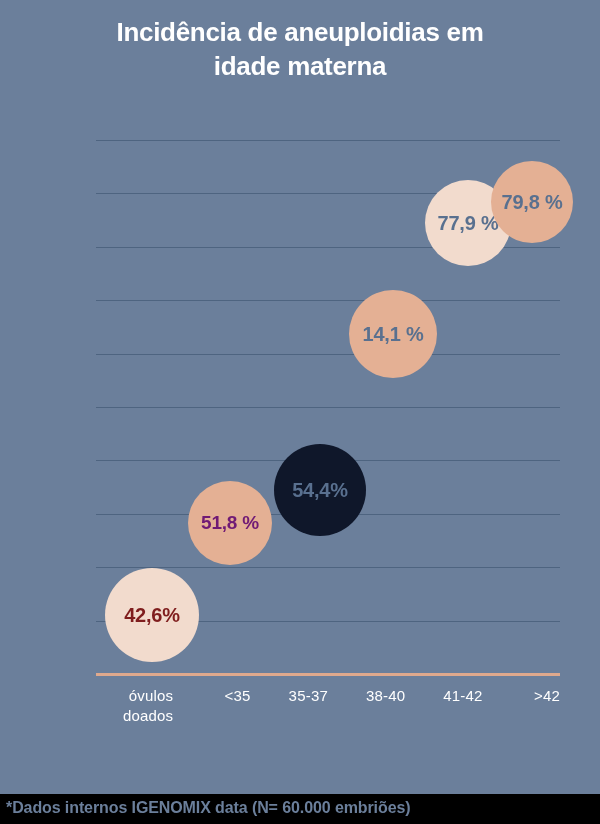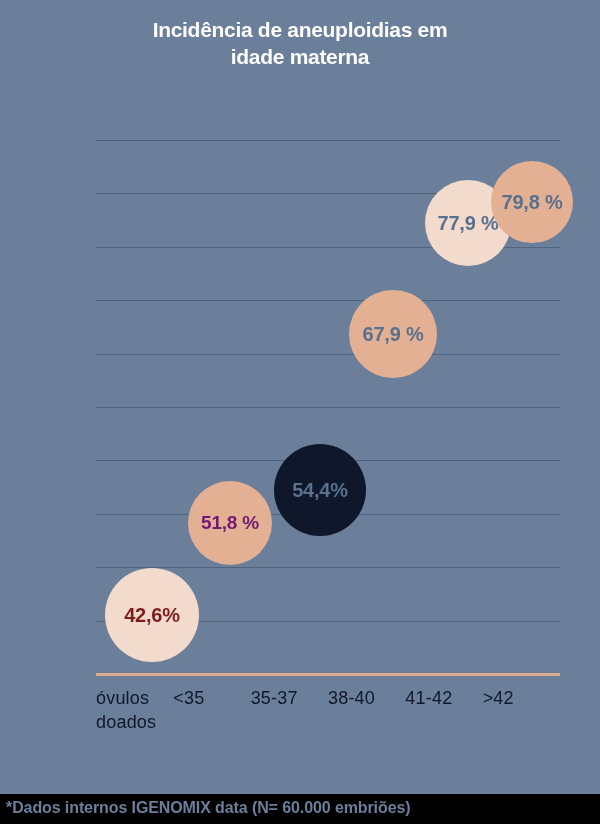--- a/index.html
+++ b/index.html
@@ -13,21 +13,21 @@
 
   .panel{
     position:absolute;left:0;top:0;width:600px;height:794px;
     background:#6b7f9b;
   }
 
   .title{
     position:absolute;left:40px;top:16px;width:520px;
     text-align:center;
     color:#ffffff;
-    font-size:21px;
+    font-size:26px;
     font-weight:bold;
     line-height:1.30;
     letter-spacing:-0.3px;
   }
   .title .tline{display:block;}
 
   
   .plot{
     position:absolute;
     left:96px;  top:140px;
@@ -42,23 +42,23 @@
     background:#dfa98d;
   }
 
   .xlabels{
     position:absolute;
     left:96px; top:686px; width:464px;
     display:flex;
   }
   .xlabel{
     flex:1 1 0;
-    text-align:left;
-    color:#0f172a;
-    font-size:18px;
+    text-align:right;
+    color:#ffffff;
+    font-size:15px;
     line-height:1.35;
     letter-spacing:0.2px;
   }
   .xlabel .l2{display:block;}
 
   
   .bubble{
     position:absolute;
     border-radius:50%;
     display:flex;
@@ -104,21 +104,21 @@
         <div class="gridline" style="top: 213.6px;"></div>
         <div class="gridline" style="top: 267px;"></div>
         <div class="gridline" style="top: 320.4px;"></div>
         <div class="gridline" style="top: 373.8px;"></div>
         <div class="gridline" style="top: 427.2px;"></div>
         <div class="gridline" style="top: 480.6px;"></div>
         <div class="baseline" style="top: 533px;"></div>
         <div class="bubble" style="width: 94px; height: 94px; left: 9px; top: 428px; background: rgb(242, 219, 205); font-size: 20px; color: #7f1d1d; z-index: 10;">42,6%</div>
         <div class="bubble" style="width: 84px; height: 84px; left: 92px; top: 341px; background: rgb(228, 176, 148); font-size: 19px; color: #701a75; z-index: 11;">51,8 %</div>
         <div class="bubble" style="width: 92px; height: 92px; left: 178px; top: 304px; background: #0f172a; font-size: 20px; color: rgb(89, 112, 143); z-index: 12;">54,4%</div>
-        <div class="bubble" style="width: 88px; height: 88px; left: 253px; top: 150px; background: rgb(228, 176, 148); font-size: 20px; color: rgb(89, 112, 143); z-index: 13;">67,9 %</div>
+        <div class="bubble" style="width: 88px; height: 88px; left: 253px; top: 150px; background: rgb(228, 176, 148); font-size: 20px; color: rgb(89, 112, 143); z-index: 13;">14,1 %</div>
         <div class="bubble" style="width: 86px; height: 86px; left: 329px; top: 40px; background: rgb(242, 219, 205); font-size: 20px; color: rgb(89, 112, 143); z-index: 14;">77,9 %</div>
         <div class="bubble" style="width: 82px; height: 82px; left: 395px; top: 21px; background: rgb(228, 176, 148); font-size: 20px; color: rgb(89, 112, 143); z-index: 15;">79,8 %</div>
       </div>
 
     <div class="xlabels" id="xlabels">
         <div class="xlabel"><span>óvulos</span><span class="l2">doados</span></div>
         <div class="xlabel">&lt;35</div>
         <div class="xlabel">35-37</div>
         <div class="xlabel">38-40</div>
         <div class="xlabel">41-42</div>

